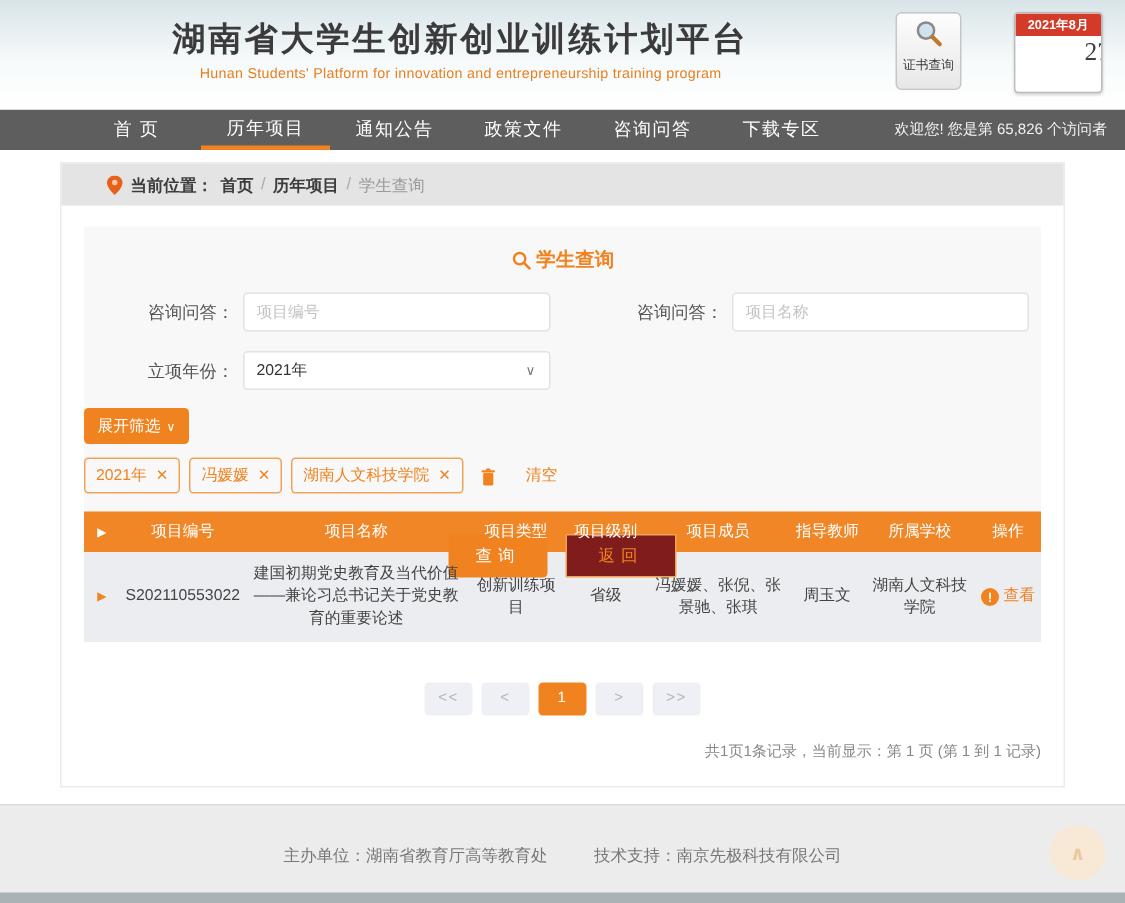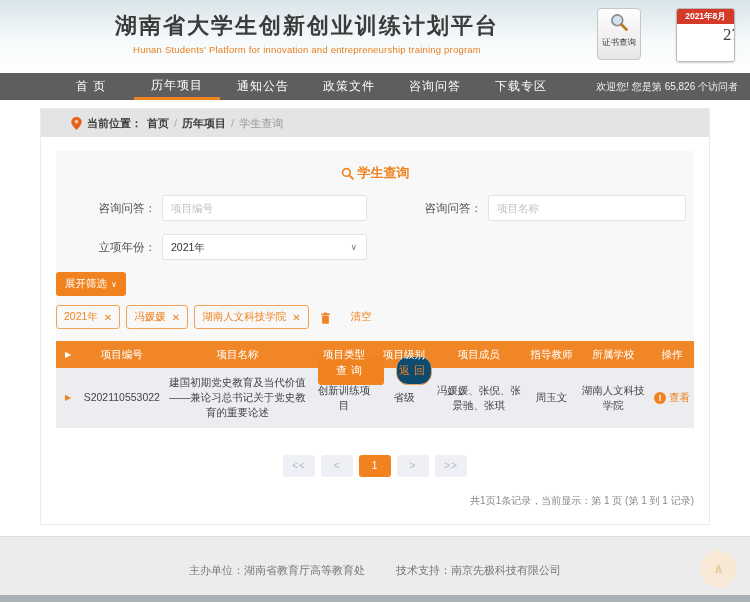--- a/index.html
+++ b/index.html
@@ -46,21 +46,21 @@
   .f-select{margin-left:6px;width:205px;height:26px;box-sizing:border-box;border:1px solid #e2e2e2;border-radius:3px;background:#fff;font-size:10.5px;line-height:24px;padding:0 8px;color:#333;position:relative;cursor:pointer;}
   .chevron{position:absolute;right:9px;top:0;color:#777;font-size:9px;}
   .expand-btn{display:inline-flex;align-items:center;gap:4px;margin-top:12px;background:#f08320;color:#fff;font-size:10.5px;padding:5px 9px;border-radius:3px;cursor:pointer;width:fit-content;}
   .tags-row{display:flex;align-items:center;margin-top:9px;gap:6px;font-size:10.5px;}
   .tag{border:1px solid #f2a257;color:#f08320;border-radius:3px;padding:4px 7px;display:flex;align-items:center;gap:6px;background:transparent;}
   .tag-x{font-weight:bold;cursor:pointer;font-size:10px;}
   .clear-btn{color:#f08320;display:flex;align-items:flex-end;gap:20px;margin-left:5px;cursor:pointer;}
   .dotted{border-bottom:1px dotted #cfcfcf;margin-top:13px;}
   .btn-row{display:flex;justify-content:center;gap:12px;margin-top:13px;}
   .btn-primary{background:#f08320;color:#fff;font-size:11px;padding:6px 17px;border-radius:3px;border:1px solid #f08320;letter-spacing:4px;cursor:pointer;}
-  .btn-outline{background:#0c4a6e;color:#f08320;border:1px solid #f2a257;padding:6px 2px;border-radius:12px;font-size:11px;letter-spacing:4px;cursor:pointer;}
+  .btn-outline{background:#7f1d1d;color:#f08320;border:1px solid #f2a257;padding:6px 21px;border-radius:1px;font-size:11px;letter-spacing:4px;cursor:pointer;}
   
   .table{margin:0 15px;}
   .thead{display:flex;background:#f08626;color:#fff;height:27px;align-items:center;font-size:10.5px;}
   .trow{display:flex;background:#ecedf1;align-items:center;font-size:10.5px;color:#444;padding:7px 0;}
   .cell{text-align:center;box-sizing:border-box;padding:0 3px;line-height:1.45;}
   .c0{width:24px;} .c1{width:84px;} .c2{width:148px;} .c3{width:66px;} .c4{width:54px;}
   .c5{width:96px;} .c6{width:50px;} .c7{width:74px;} .c8{width:44px;}
   .tri-w{color:#fff;font-size:8px;}
   .tri-o{color:#f08320;font-size:8px;cursor:pointer;}
   .action{color:#f08320;display:inline-flex;align-items:center;gap:3px;cursor:pointer;}

